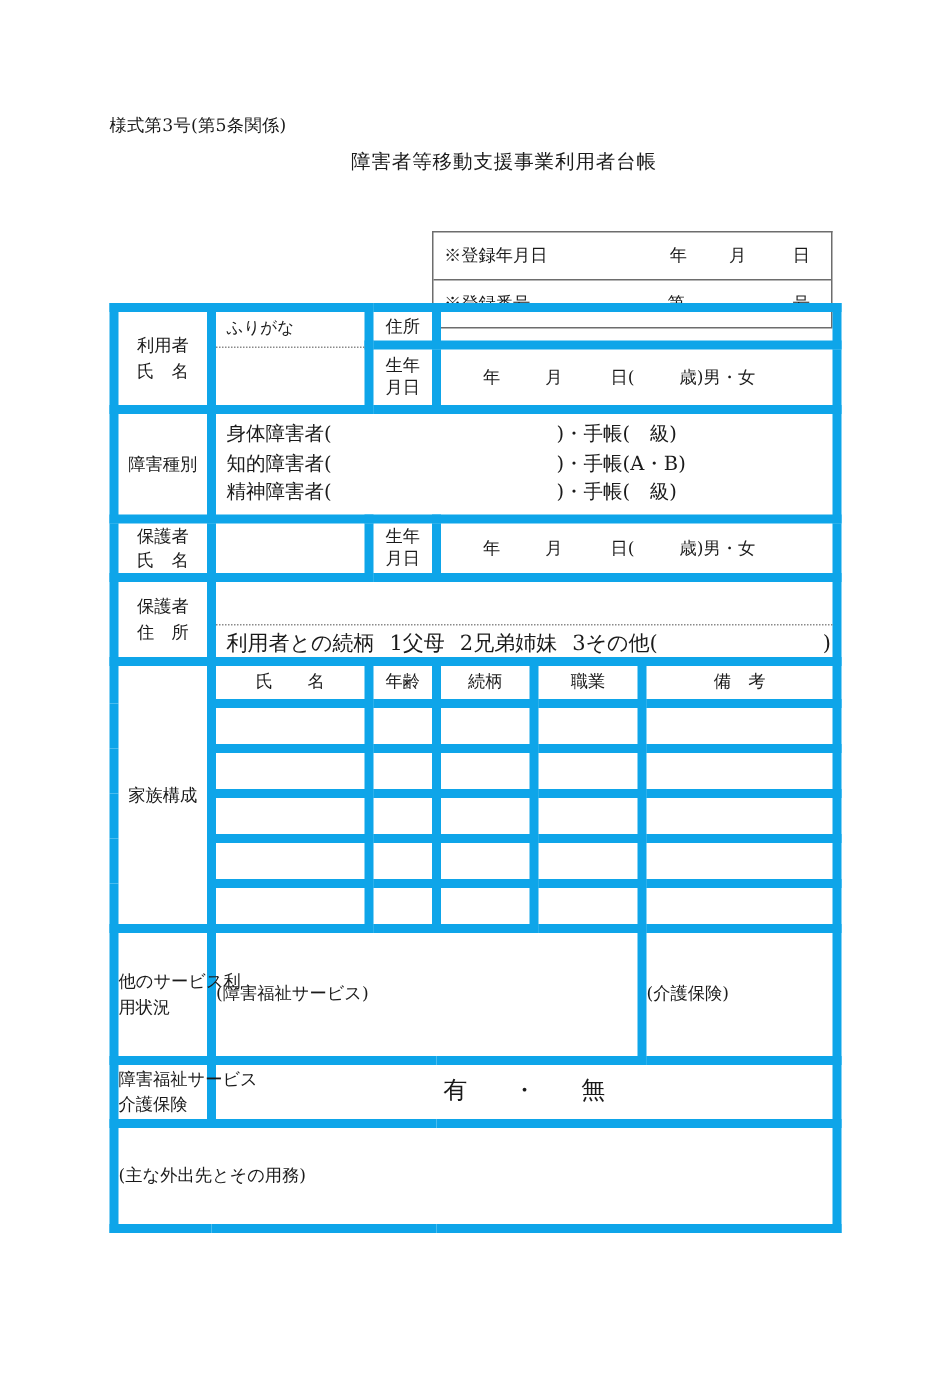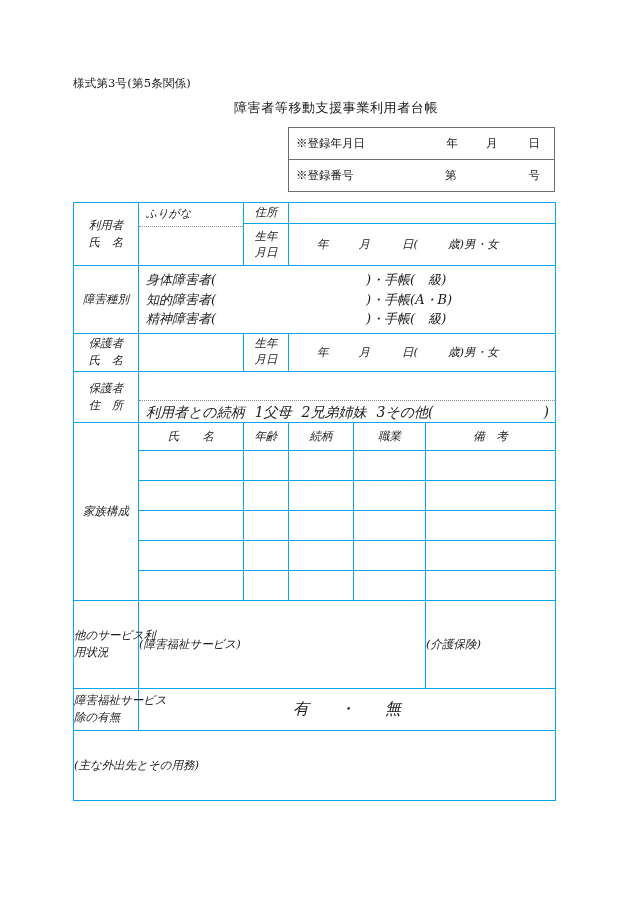--- a/index.html
+++ b/index.html
@@ -42,21 +42,21 @@
     letter-spacing: 0.6px;
     padding-left: 42px;
     box-sizing: border-box;
     white-space: nowrap;
   }
 
   
   .reg-block {
     position: absolute;
     left: 288px;
-    top: 127px;
+    top: 154px;
     width: 267px;
     border: 1px solid #6d6d6d;
     border-bottom: none;
     box-sizing: border-box;
   }
   .reg-row {
     height: 32px;
     border-bottom: 1px solid #6d6d6d;
     display: flex;
     align-items: center;
@@ -86,25 +86,24 @@
   .main-table {
     position: absolute;
     left: 73px;
     top: 202px;
     width: 482px;
     border-collapse: collapse;
     table-layout: fixed;
     font-size: 11.5px;
   }
   .main-table td {
-    border: 1px solid #0ea5e9;
+    border: 6px solid #0ea5e9;
     padding: 0;
     vertical-align: middle;
     box-sizing: border-box;
-    font-style: italic;
   }
   .lbl {
     text-align: center;
     line-height: 1.45;
     font-size: 11.5px;
     white-space: nowrap;
   }
   .spread {
     display: block;
     text-align: center;
@@ -377,21 +376,21 @@
           <span>(障害福祉サービス)</span>
         </td>
         <td class="svc-cell">
           <span>(介護保険)</span>
         </td>
       </tr>
 
       <tr>
         <td class="svc-label" style="height:42px">
           <span class="spread" style="text-align:left">障害福祉サービス</span>
-          <span class="spread" style="text-align:left">除の有無</span>
+          <span class="spread" style="text-align:left">介護保険</span>
         </td>
         <td class="exempt-val" colspan="5">
           <span class="e1">有</span><span class="e2">・</span><span>無</span>
         </td>
       </tr>
 
       <tr>
         <td class="outing-cell" colspan="6">
           <span>(主な外出先とその用務)</span>
         </td>

